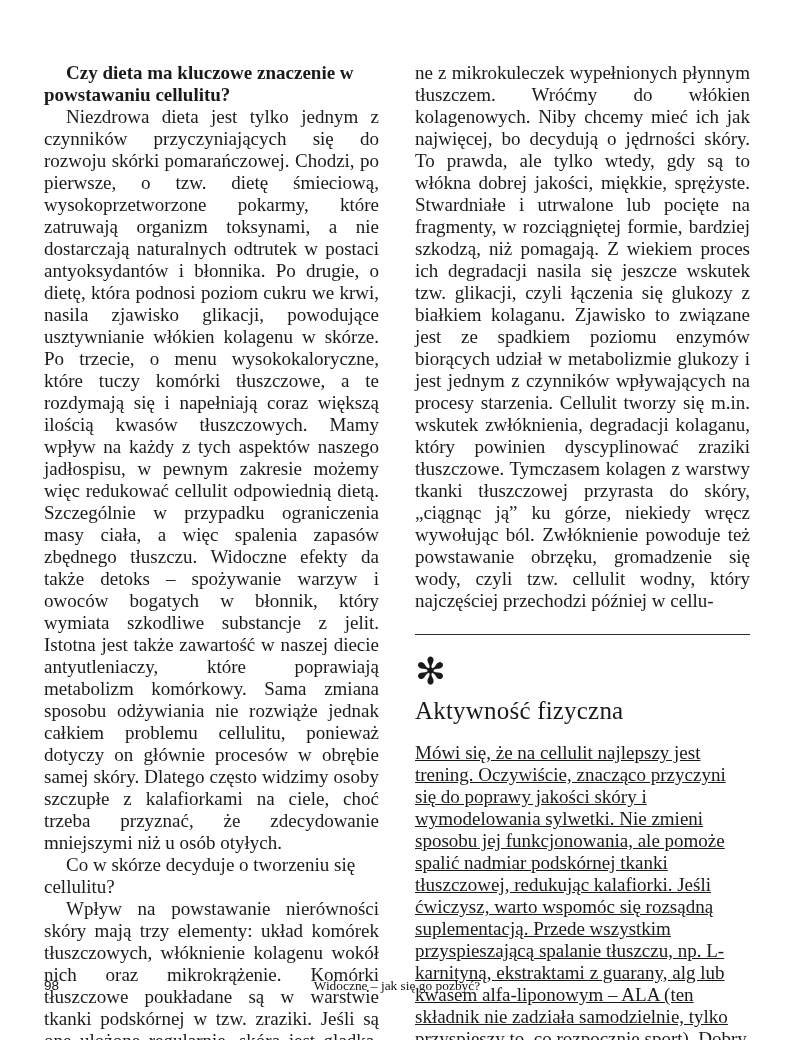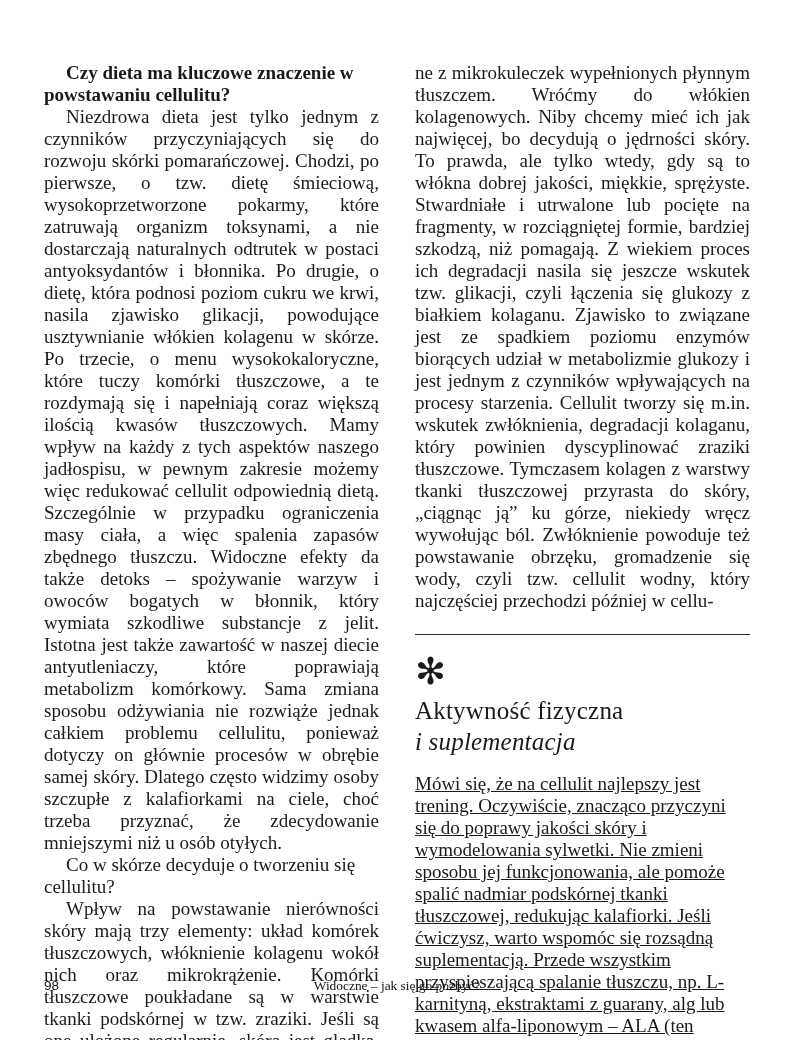--- a/index.html
+++ b/index.html
@@ -131,21 +131,20 @@
 
     <div class="col">
       <p>ne z mikrokuleczek wypełnionych płynnym tłuszczem. Wróćmy do włókien kolagenowych. Niby chcemy mieć ich jak najwięcej, bo decydują o jędrności skóry. To prawda, ale tylko wtedy, gdy są to włókna dobrej jakości, miękkie, sprężyste. Stwardniałe i utrwalone lub pocięte na fragmenty, w rozciągniętej formie, bardziej szkodzą, niż pomagają. Z wiekiem proces ich degradacji nasila się jeszcze wskutek tzw. glikacji, czyli łączenia się glukozy z białkiem kolaganu. Zjawisko to związane jest ze spadkiem poziomu enzymów biorących udział w metabolizmie glukozy i jest jednym z czynników wpływających na procesy starzenia. Cellulit tworzy się m.in. wskutek zwłóknienia, degradacji kolaganu, który powinien dyscyplinować zraziki tłuszczowe. Tymczasem kolagen z warstwy tkanki tłuszczowej przyrasta do skóry, „ciągnąc ją” ku górze, niekiedy wręcz wywołując ból. Zwłóknienie powoduje też powstawanie obrzęku, gromadzenie się wody, czyli tzw. cellulit wodny, który najczęściej przechodzi później w cellu-</p>
 
       <hr class="rule">
 
       <div class="asterisk">✻</div>
 
       <h2 class="sec-title">
         <span>Aktywność fizyczna</span>
-        <span class="line2">i suplementacja</span>
       </h2>
 
       <div class="sec-body">
         <p>Mówi się, że na cellulit najlepszy jest trening. Oczywiście, znacząco przyczyni się do poprawy jakości skóry i wymodelowania sylwetki. Nie zmieni sposobu jej funkcjonowania, ale pomoże spalić nadmiar podskórnej tkanki tłuszczowej, redukując kalafiorki. Jeśli ćwiczysz, warto wspomóc się rozsądną suplementacją. Przede wszystkim przyspieszającą spalanie tłuszczu, np. L-karnityną, ekstraktami z guarany, alg lub kwasem alfa-liponowym – ALA (ten składnik nie zadziała samodzielnie, tylko przyspieszy to, co rozpocznie sport). Dobry efekt ujędrniający i poprawiający jakość włókien kolagenowych osiągniesz także, przyjmując dobrej jakości suplementy… kolagenowe.</p>
       </div>
 
       <hr class="rule rule-bottom">
     </div>
 
   </div>

